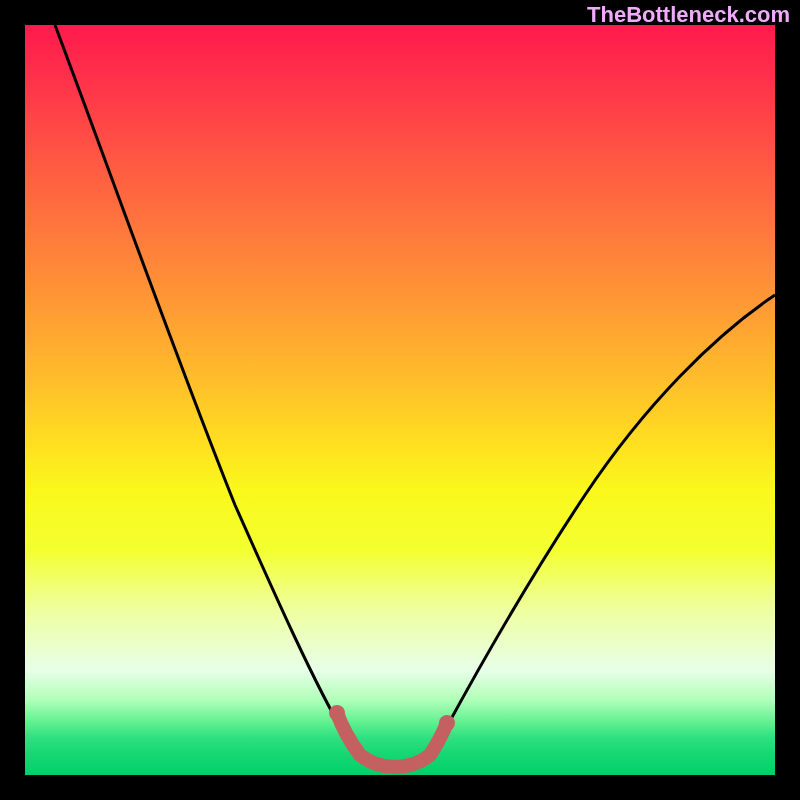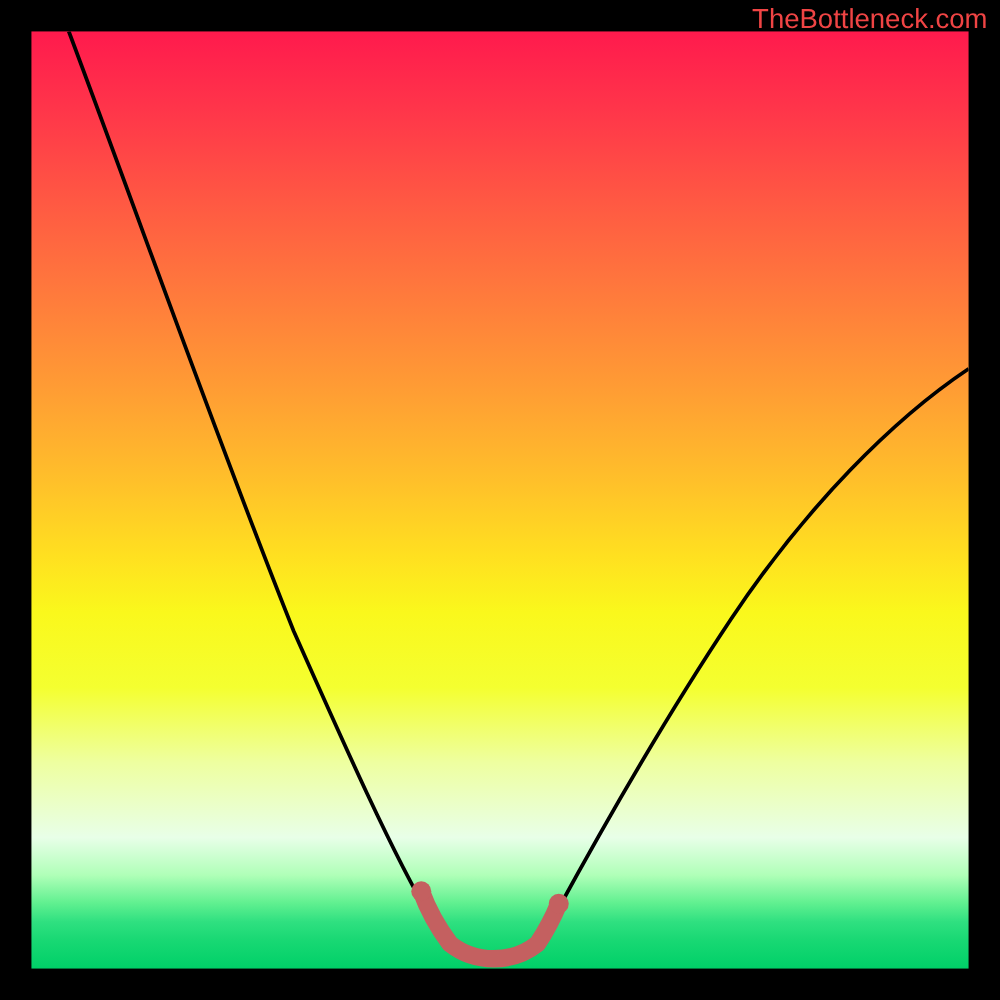--- a/index.html
+++ b/index.html
@@ -14,23 +14,23 @@
   .frame {
     position: relative;
     width: 800px;
     height: 800px;
     background: #000;
   }
   .watermark {
     position: absolute;
     top: 2px;
     right: 10px;
-    color: #ef4444;
+    color: #f0abfc;
     font-size: 22px;
-    font-weight: 400;
+    font-weight: 700;
     z-index: 10;
     user-select: none;
   }
   .plot-area {
     position: absolute;
     left: 25px;
     top: 25px;
     width: 750px;
     height: 750px;
     overflow: hidden;

